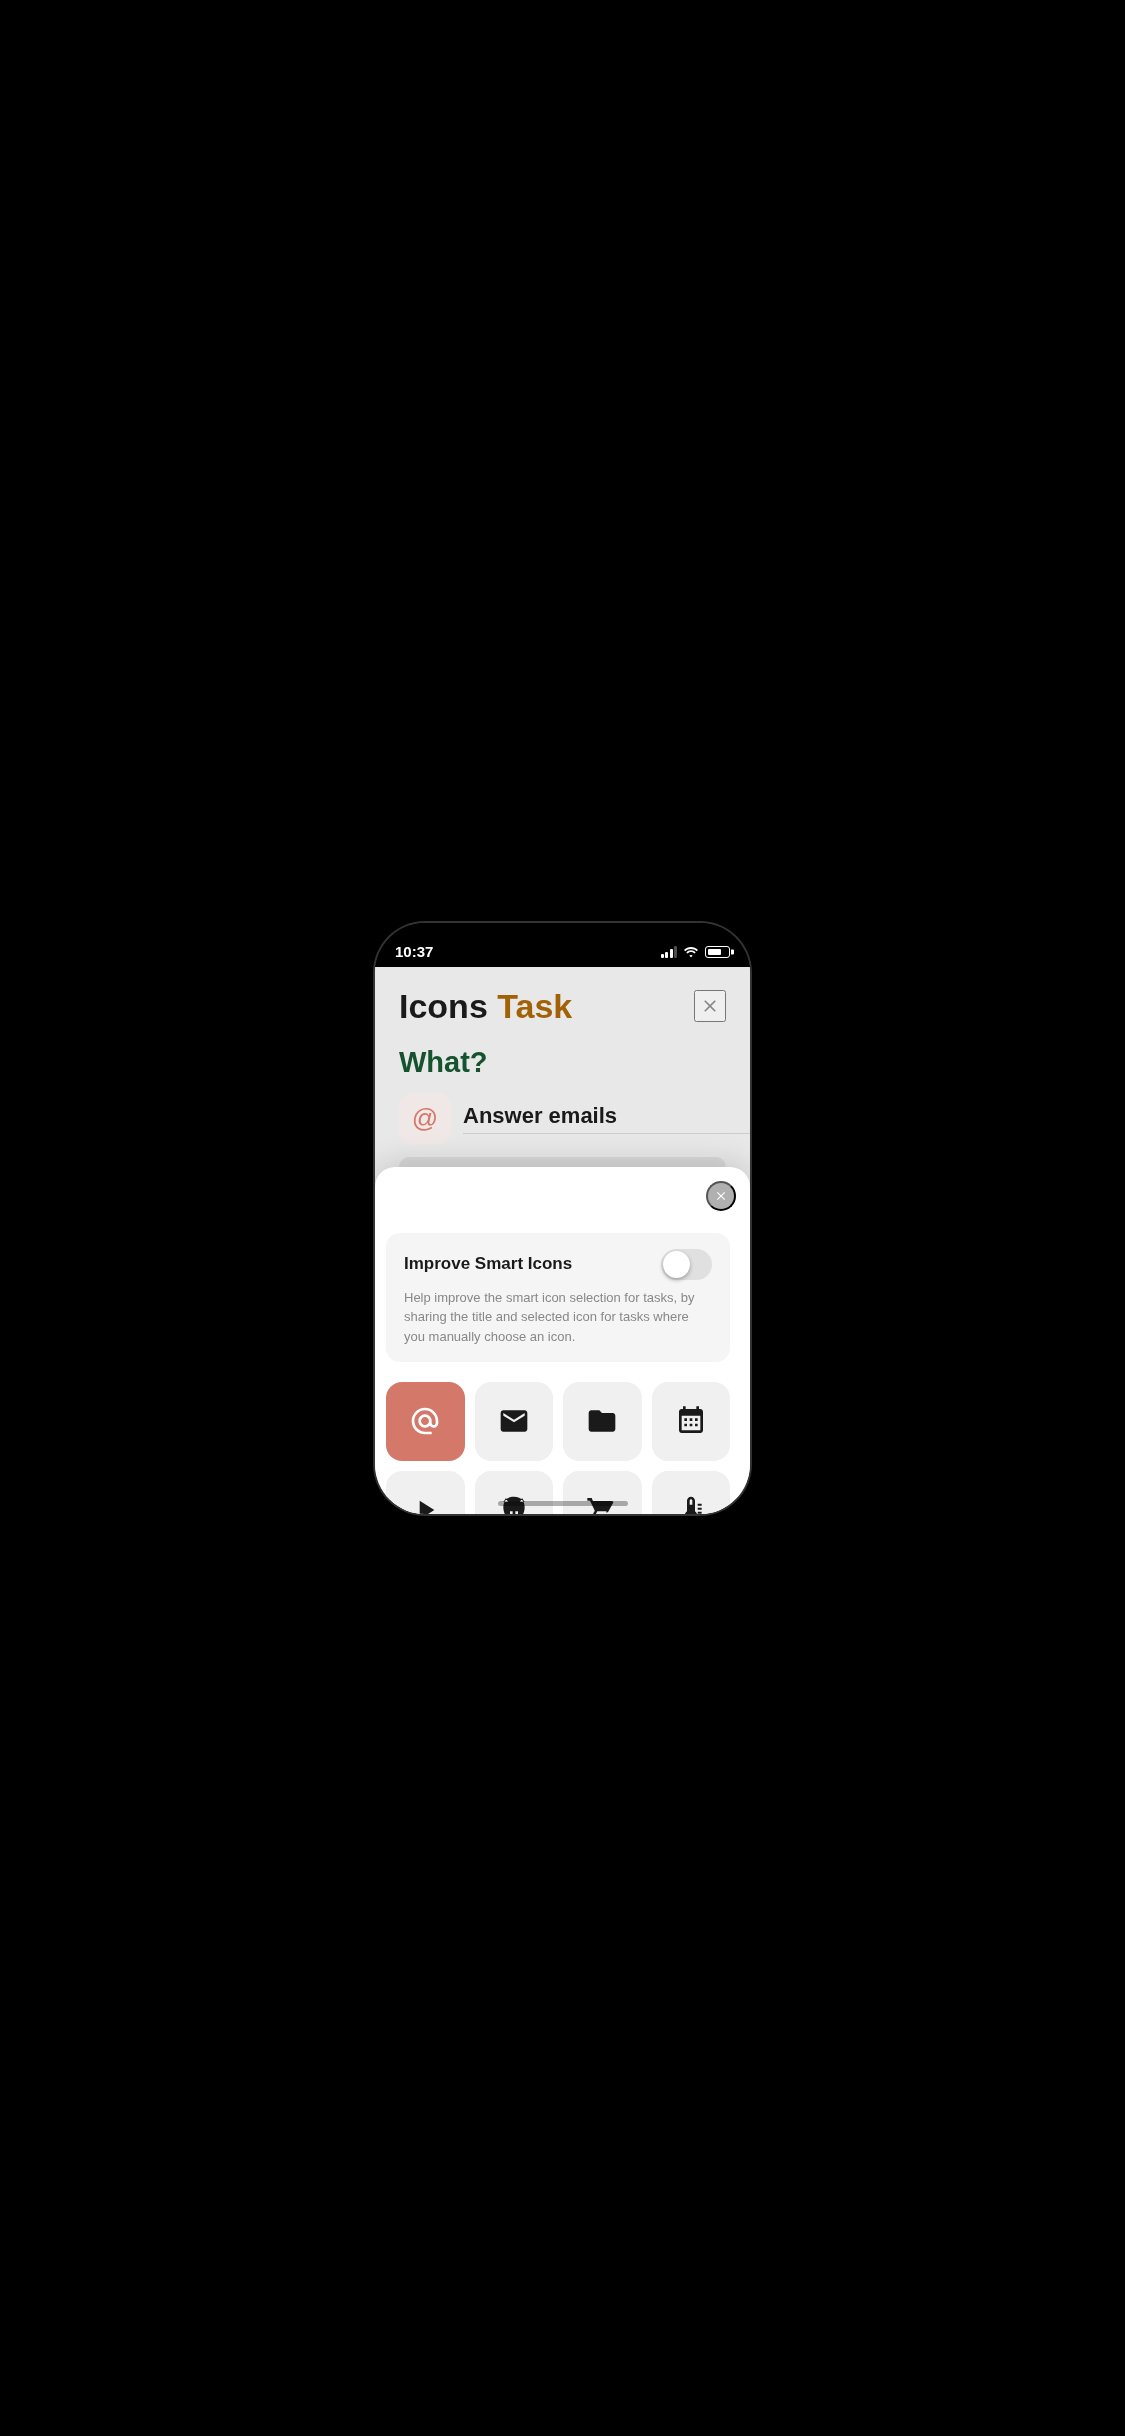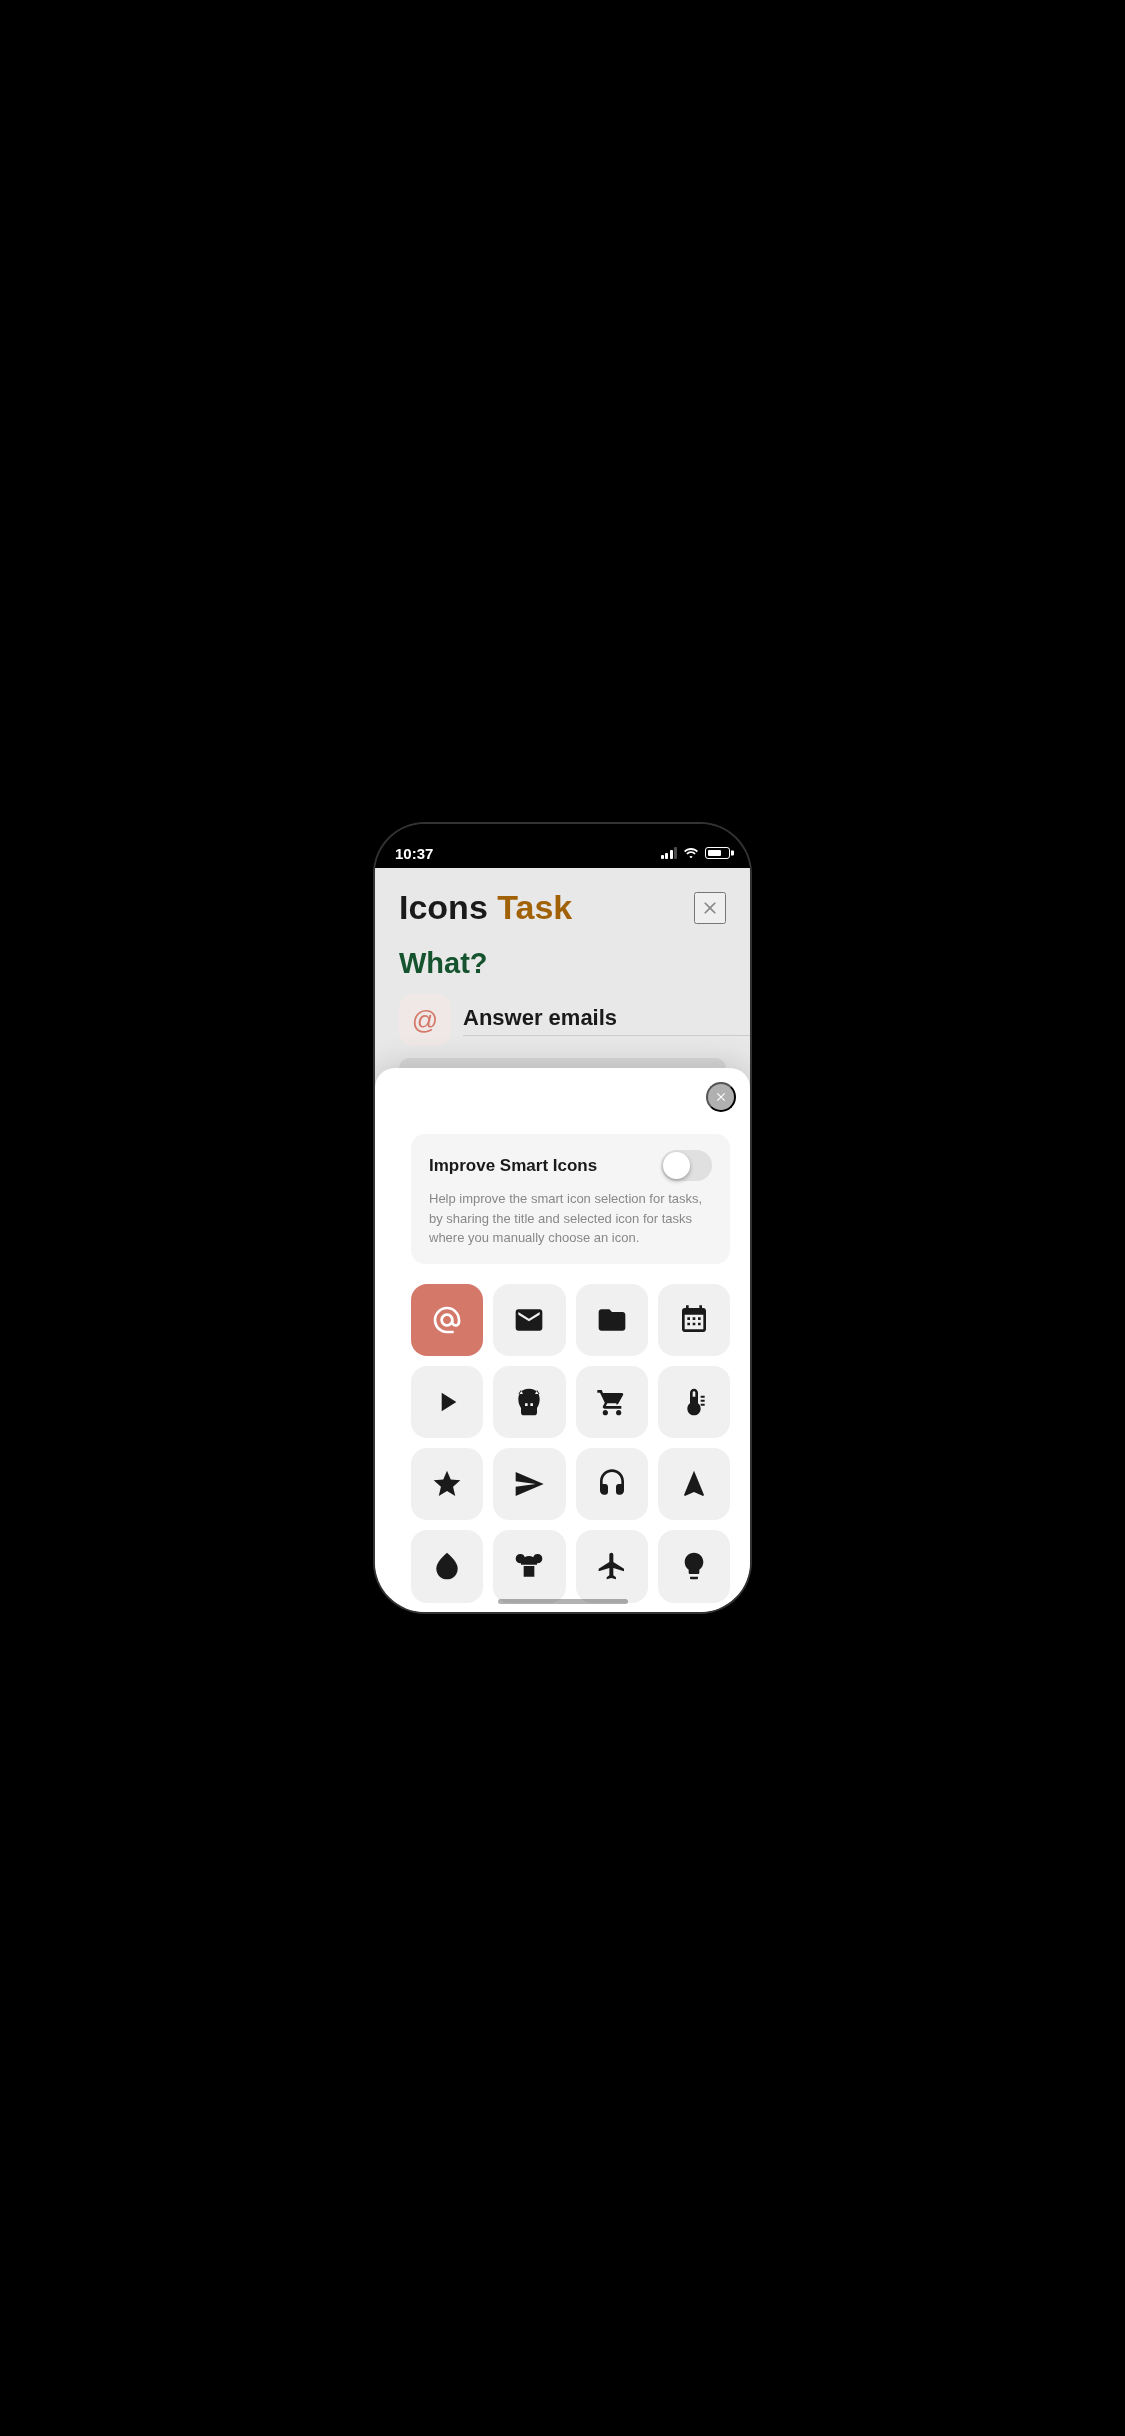--- a/index.html
+++ b/index.html
@@ -9,21 +9,21 @@
       background: #000;
       display: flex;
       justify-content: center;
       align-items: center;
       min-height: 100vh;
       font-family: -apple-system, BlinkMacSystemFont, 'SF Pro Display', 'Helvetica Neue', sans-serif;
     }
 
     .phone {
       width: 375px;
-      height: 788px;
+      height: 591px;
       background: #000;
       border-radius: 50px;
       overflow: hidden;
       position: relative;
       box-shadow: 0 0 0 2px #333;
     }
 
     
     .status-bar {
       background: #000;
@@ -197,21 +197,21 @@
     }
 
     
     .icon-picker-modal {
       position: absolute;
       bottom: 0;
       left: 0;
       right: 0;
       background: #fff;
       border-radius: 20px 20px 0 0;
-      padding: 16px 16px 30px 32px;
+      padding: 16px 16px 30px 7px;
       z-index: 20;
       box-shadow: 0 -4px 30px rgba(0,0,0,0.15);
       top: 200px;
     }
 
     .modal-close-btn {
       position: absolute;
       top: 14px;
       right: 14px;
       width: 30px;

